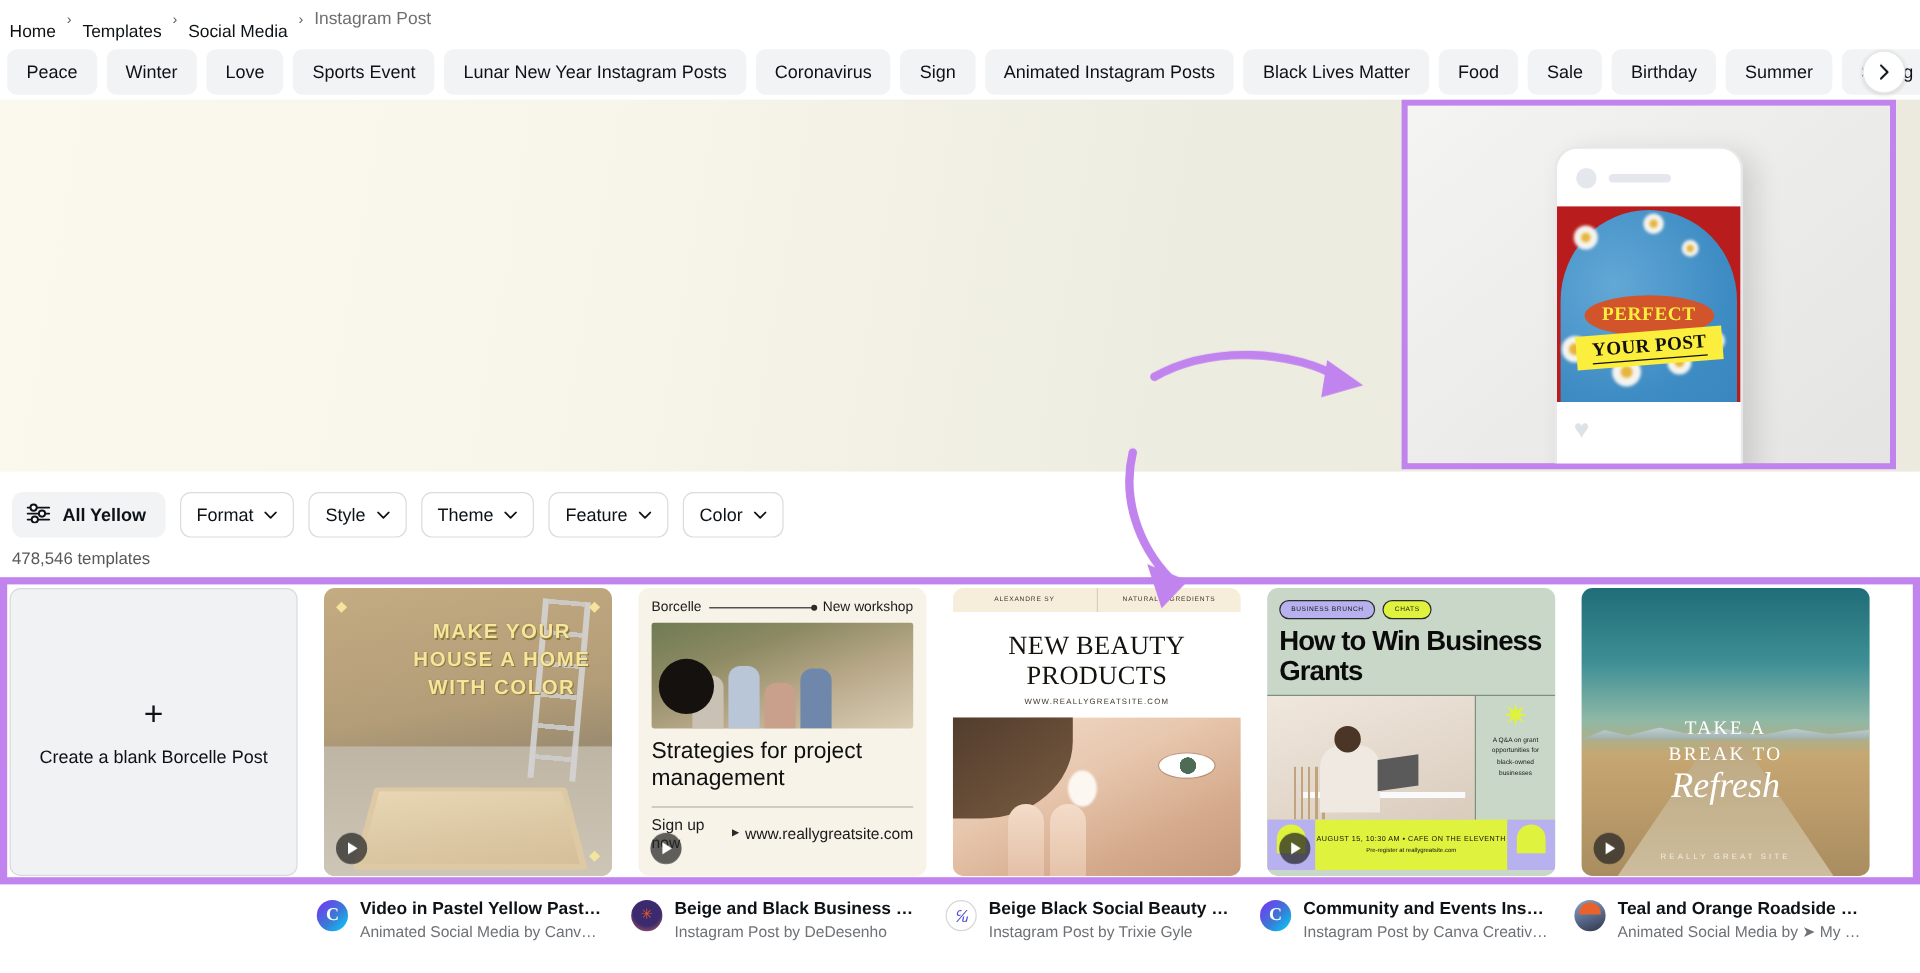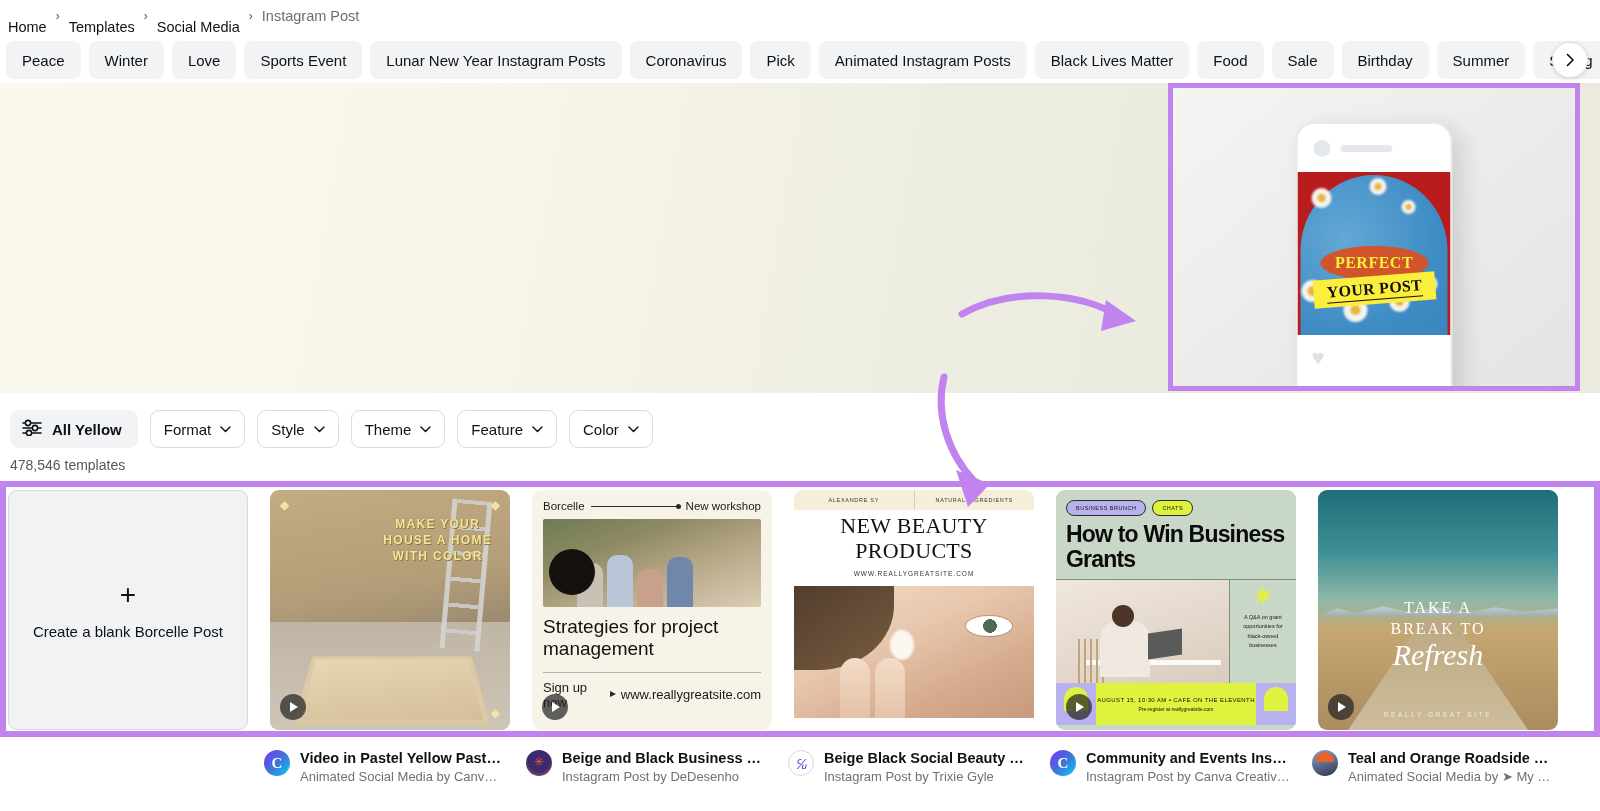--- a/index.html
+++ b/index.html
@@ -180,21 +180,21 @@
     background: linear-gradient(170deg,#e8d6b4,#d4bf99);
     border: 5px solid #ddc9a4; border-radius: 3px;
     transform: perspective(260px) rotateX(38deg);
   }
   .c-house .floor {
     position: absolute; left: 0; right: 0; bottom: 0; height: 108px;
     background: linear-gradient(180deg,#bfb5a4,#cdc5b6);
   }
   .c-house .headline {
     position: absolute; right: 18px; top: 26px; text-align: center; z-index: 2;
-    font-size: 12px; font-weight: 700; line-height: 1.35; letter-spacing: 1.3px;
+    font-size: 17px; font-weight: 700; line-height: 1.35; letter-spacing: 1.3px;
     color: #f6e59a; text-shadow: 0 0 1px #8a7b45, 1px 1px 0 #8a7b45;
   }
   .spark { position: absolute; color: #f3e49e; font-size: 12px; z-index: 3; }
 
   
   .c-strat { background: #f8f3e8; padding: 10px 11px; }
   .strat-top {
     display: flex; align-items: center; gap: 6px;
     font-size: 11.5px; color: #1a1a1a;
   }
@@ -226,21 +226,21 @@
     content:""; position:absolute; right:-1px; top:-3px;
     border-left:6px solid #2b2b2b; border-top:3.5px solid transparent; border-bottom:3.5px solid transparent;
   }
 
   
   .c-beauty { background: #ffffff; }
   .bt-bar { display: flex; height: 20px; background: #f6eeda; font-size: 5.5px; letter-spacing: .7px; color: #3c352a; }
   .bt-cell { flex: 1; display: flex; align-items: center; justify-content: center; }
   .bt-cell + .bt-cell { border-left: 1px solid #d9cfb7; }
   .bt-title {
-    padding: 4px 10px 0; text-align: center;
+    padding: 16px 10px 0; text-align: center;
     font-family: "Liberation Serif", serif; font-size: 22px; line-height: 1.12; color: #15120e;
     letter-spacing: .3px;
   }
   .bt-url { text-align: center; font-size: 6.5px; letter-spacing: 1px; color: #3c352a; margin-top: 7px; }
   .bt-photo {
     margin-top: 9px; height: 132px; position: relative; overflow: hidden;
     background: linear-gradient(155deg,#f2dcc9 0%,#e7c7ae 40%,#d6ab8d 72%,#c59a7d 100%);
   }
   .bt-hair {
     position:absolute; left:-8px; top:-8px; width:108px; height:92px; border-radius: 0 0 70% 0;
@@ -325,21 +325,21 @@
     <span class="crumb-last">Instagram Post</span>
   </nav>
 
   <div class="chipbar">
     <button class="chip">Peace</button>
     <button class="chip">Winter</button>
     <button class="chip">Love</button>
     <button class="chip">Sports Event</button>
     <button class="chip">Lunar New Year Instagram Posts</button>
     <button class="chip">Coronavirus</button>
-    <button class="chip">Pick</button>
+    <button class="chip">Sign</button>
     <button class="chip">Animated Instagram Posts</button>
     <button class="chip">Black Lives Matter</button>
     <button class="chip">Food</button>
     <button class="chip">Sale</button>
     <button class="chip">Birthday</button>
     <button class="chip">Summer</button>
     <button class="chip">Spring</button>
 
     <div class="chip-next">
       <svg width="11" height="14" viewBox="0 0 11 14" aria-hidden="true">

